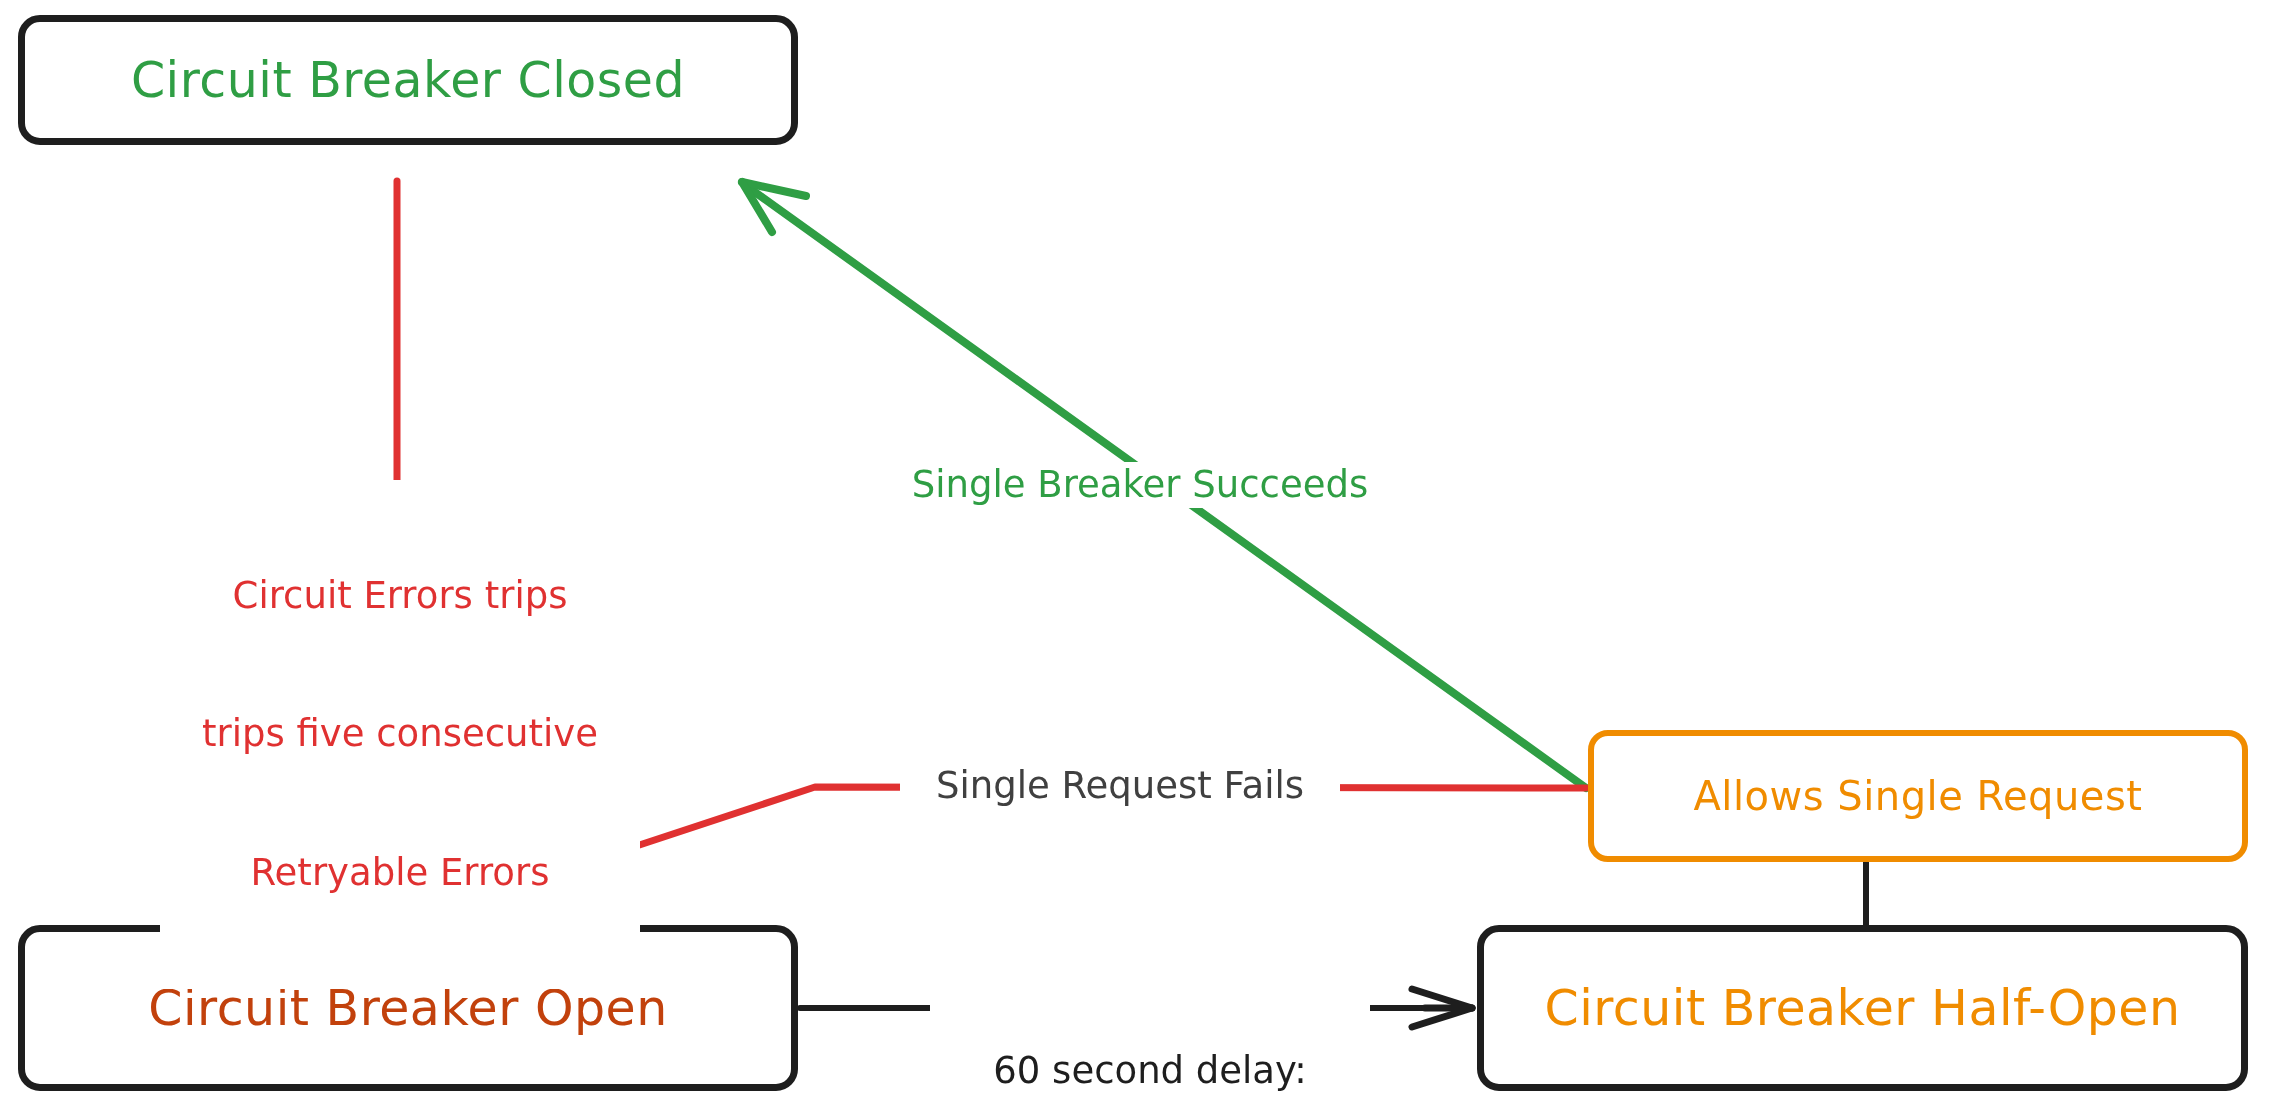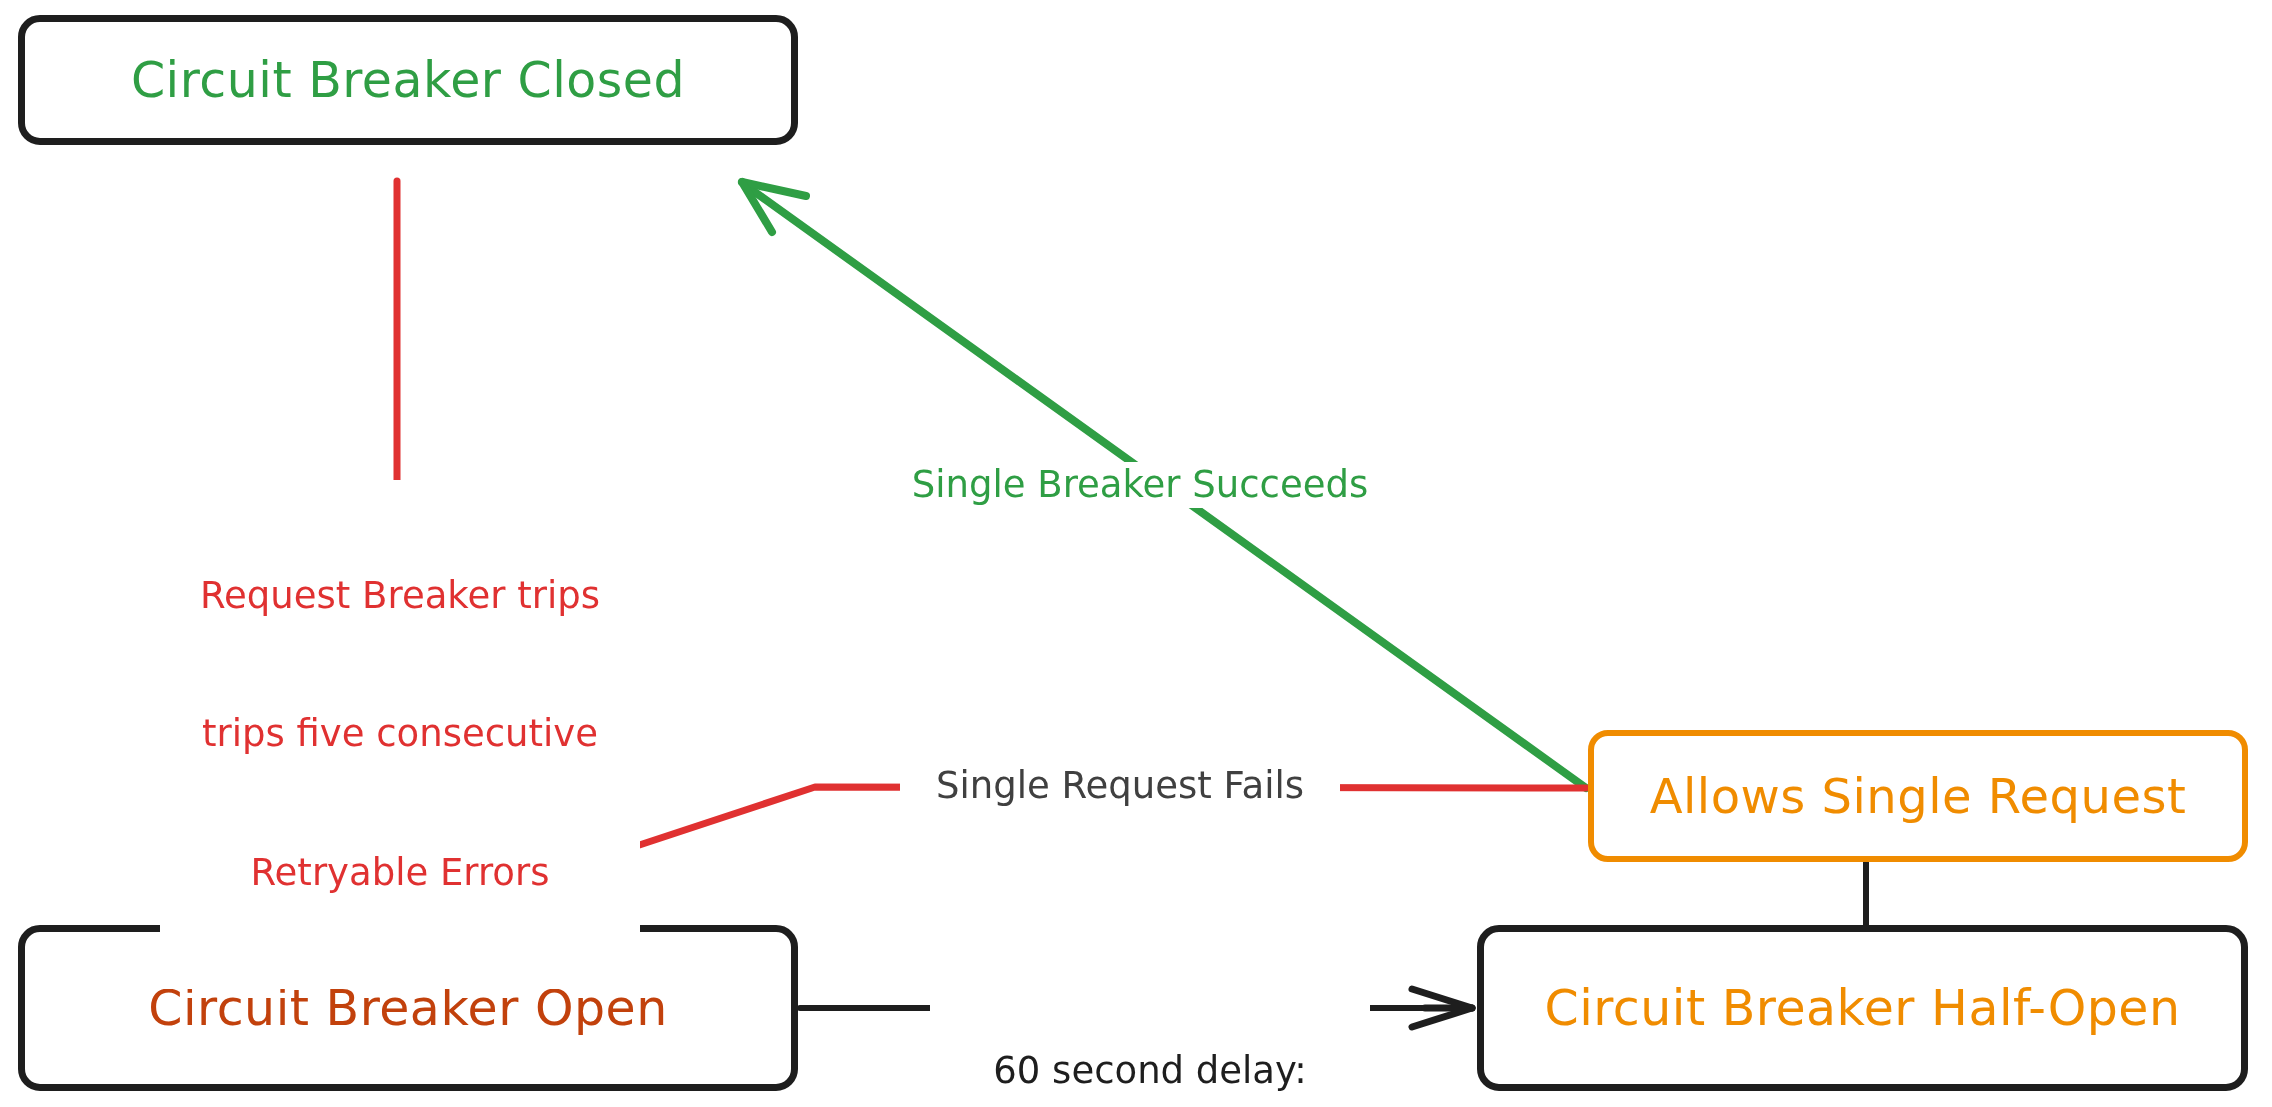--- a/index.html
+++ b/index.html
@@ -127,29 +127,29 @@
 
   <div class="node-box" id="node-closed" style="border-color:#1e1e1e;">
     <span class="node-label" style="color:#2f9e44; font-size:49px;">Circuit Breaker Closed</span>
   </div>
 
   <div class="node-box" id="node-open" style="border-color:#1e1e1e;">
     <span class="node-label" style="color:#c2410c; font-size:49px;">Circuit Breaker Open</span>
   </div>
 
   <div class="node-box" id="node-allows" style="border-color:#f08c00;">
-    <span class="node-label" style="color:#f08c00; font-size:48px;">Allows Single Request</span>
+    <span class="node-label" style="color:#f08c00; font-size:40px;">Allows Single Request</span>
   </div>
 
   <div class="node-box" id="node-halfopen" style="border-color:#1e1e1e;">
     <span class="node-label" style="color:#f08c00; font-size:49px;">Circuit Breaker Half-Open</span>
   </div>
 
   <div class="edge-label" id="label-trips" style="color:#e03131;">
-    <div>Request Breaker trips</div>
+    <div>Circuit Errors trips</div>
     <div>trips five consecutive</div>
     <div>Retryable Errors</div>
   </div>
 
   <div class="edge-label" id="label-succeeds" style="color:#2f9e44;">Single Breaker Succeeds</div>
 
   <div class="edge-label" id="label-fails" style="color:#404040;">Single Request Fails</div>
 
   <div class="edge-label" id="label-delay" style="color:#1e1e1e;">
     <div>60 second delay:</div>

